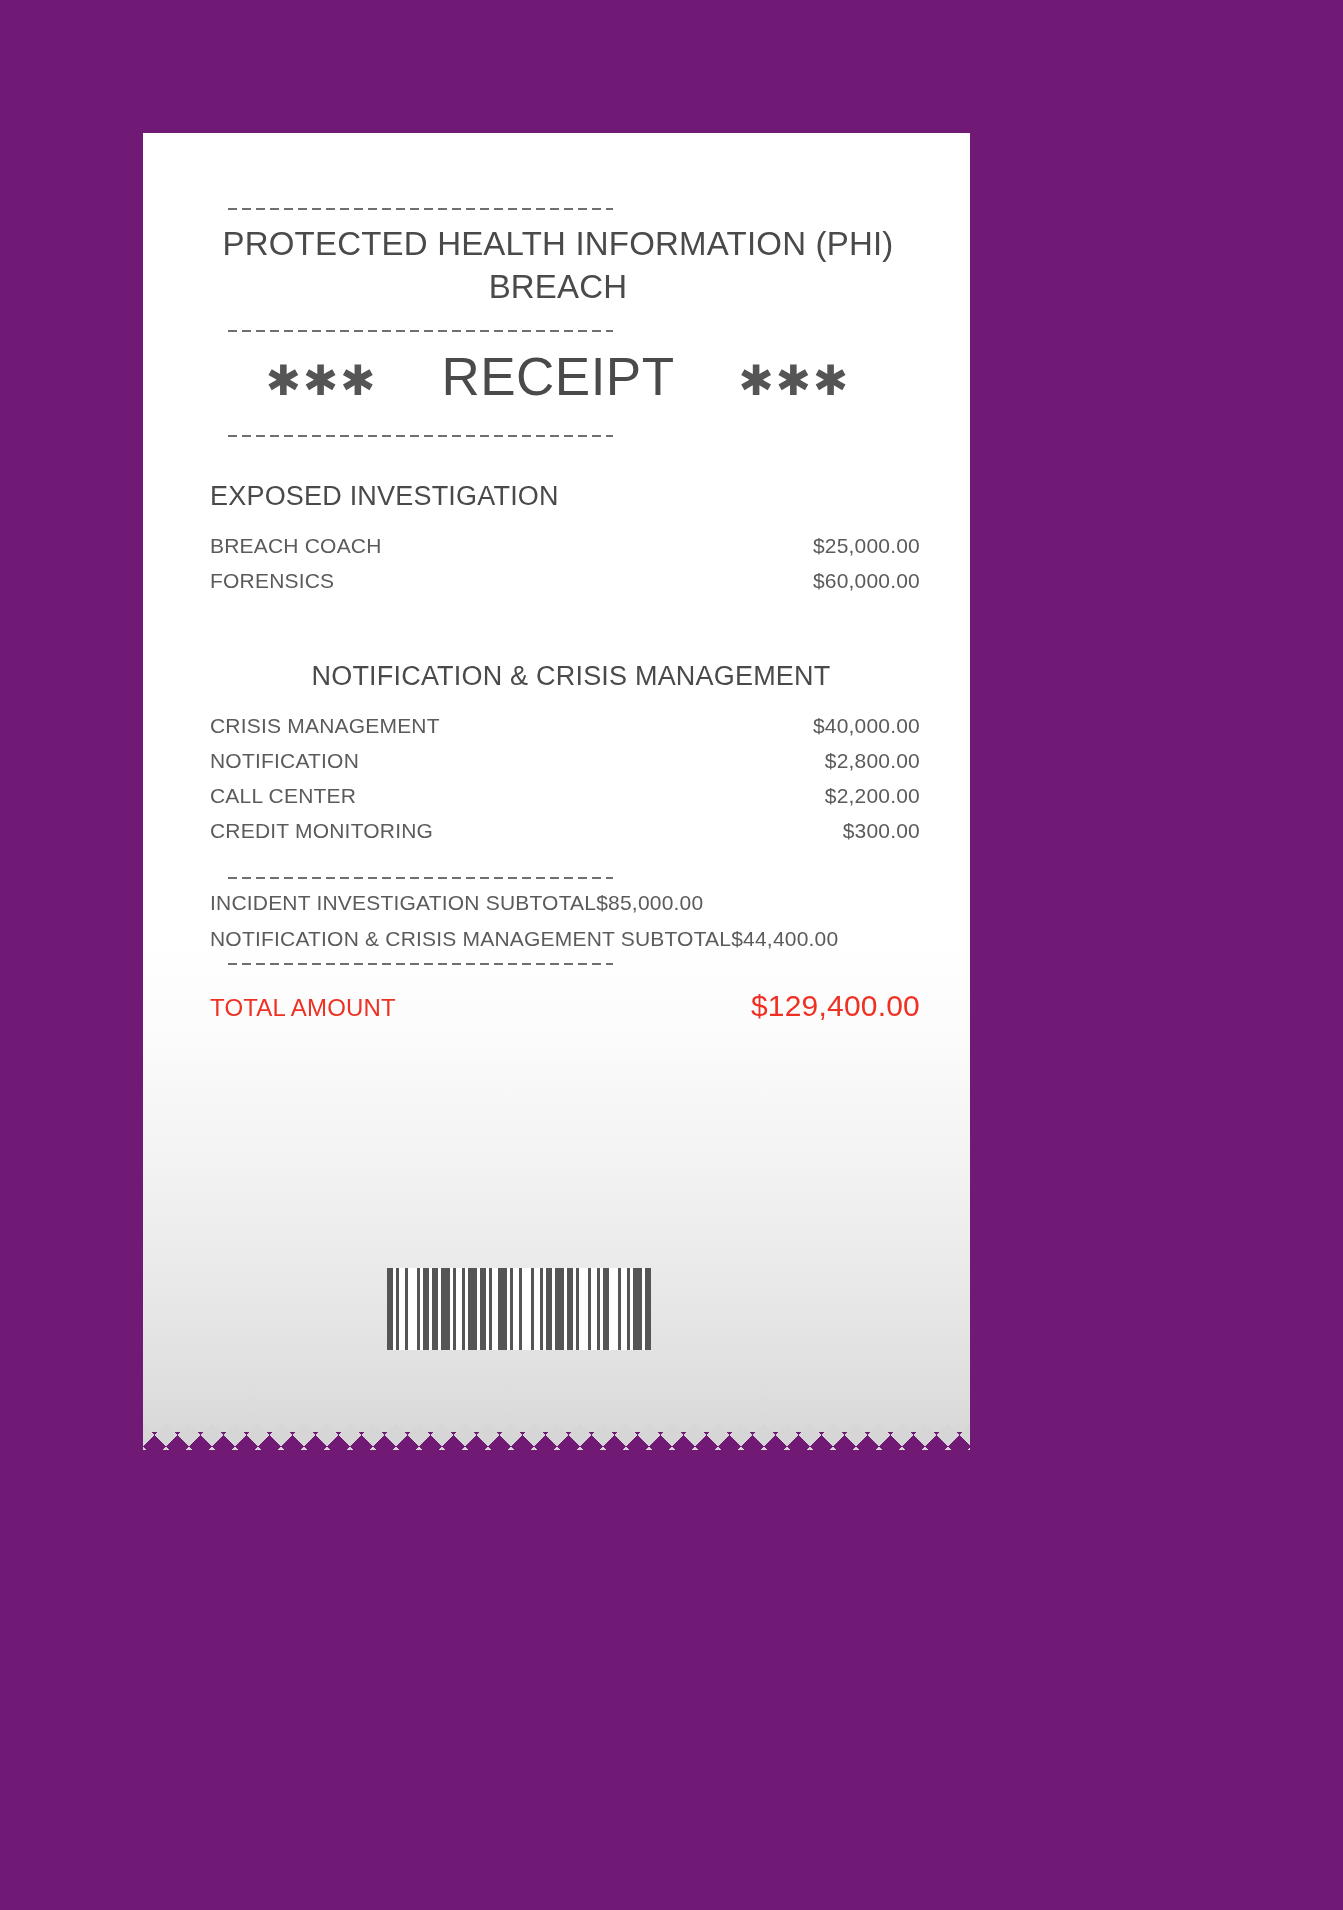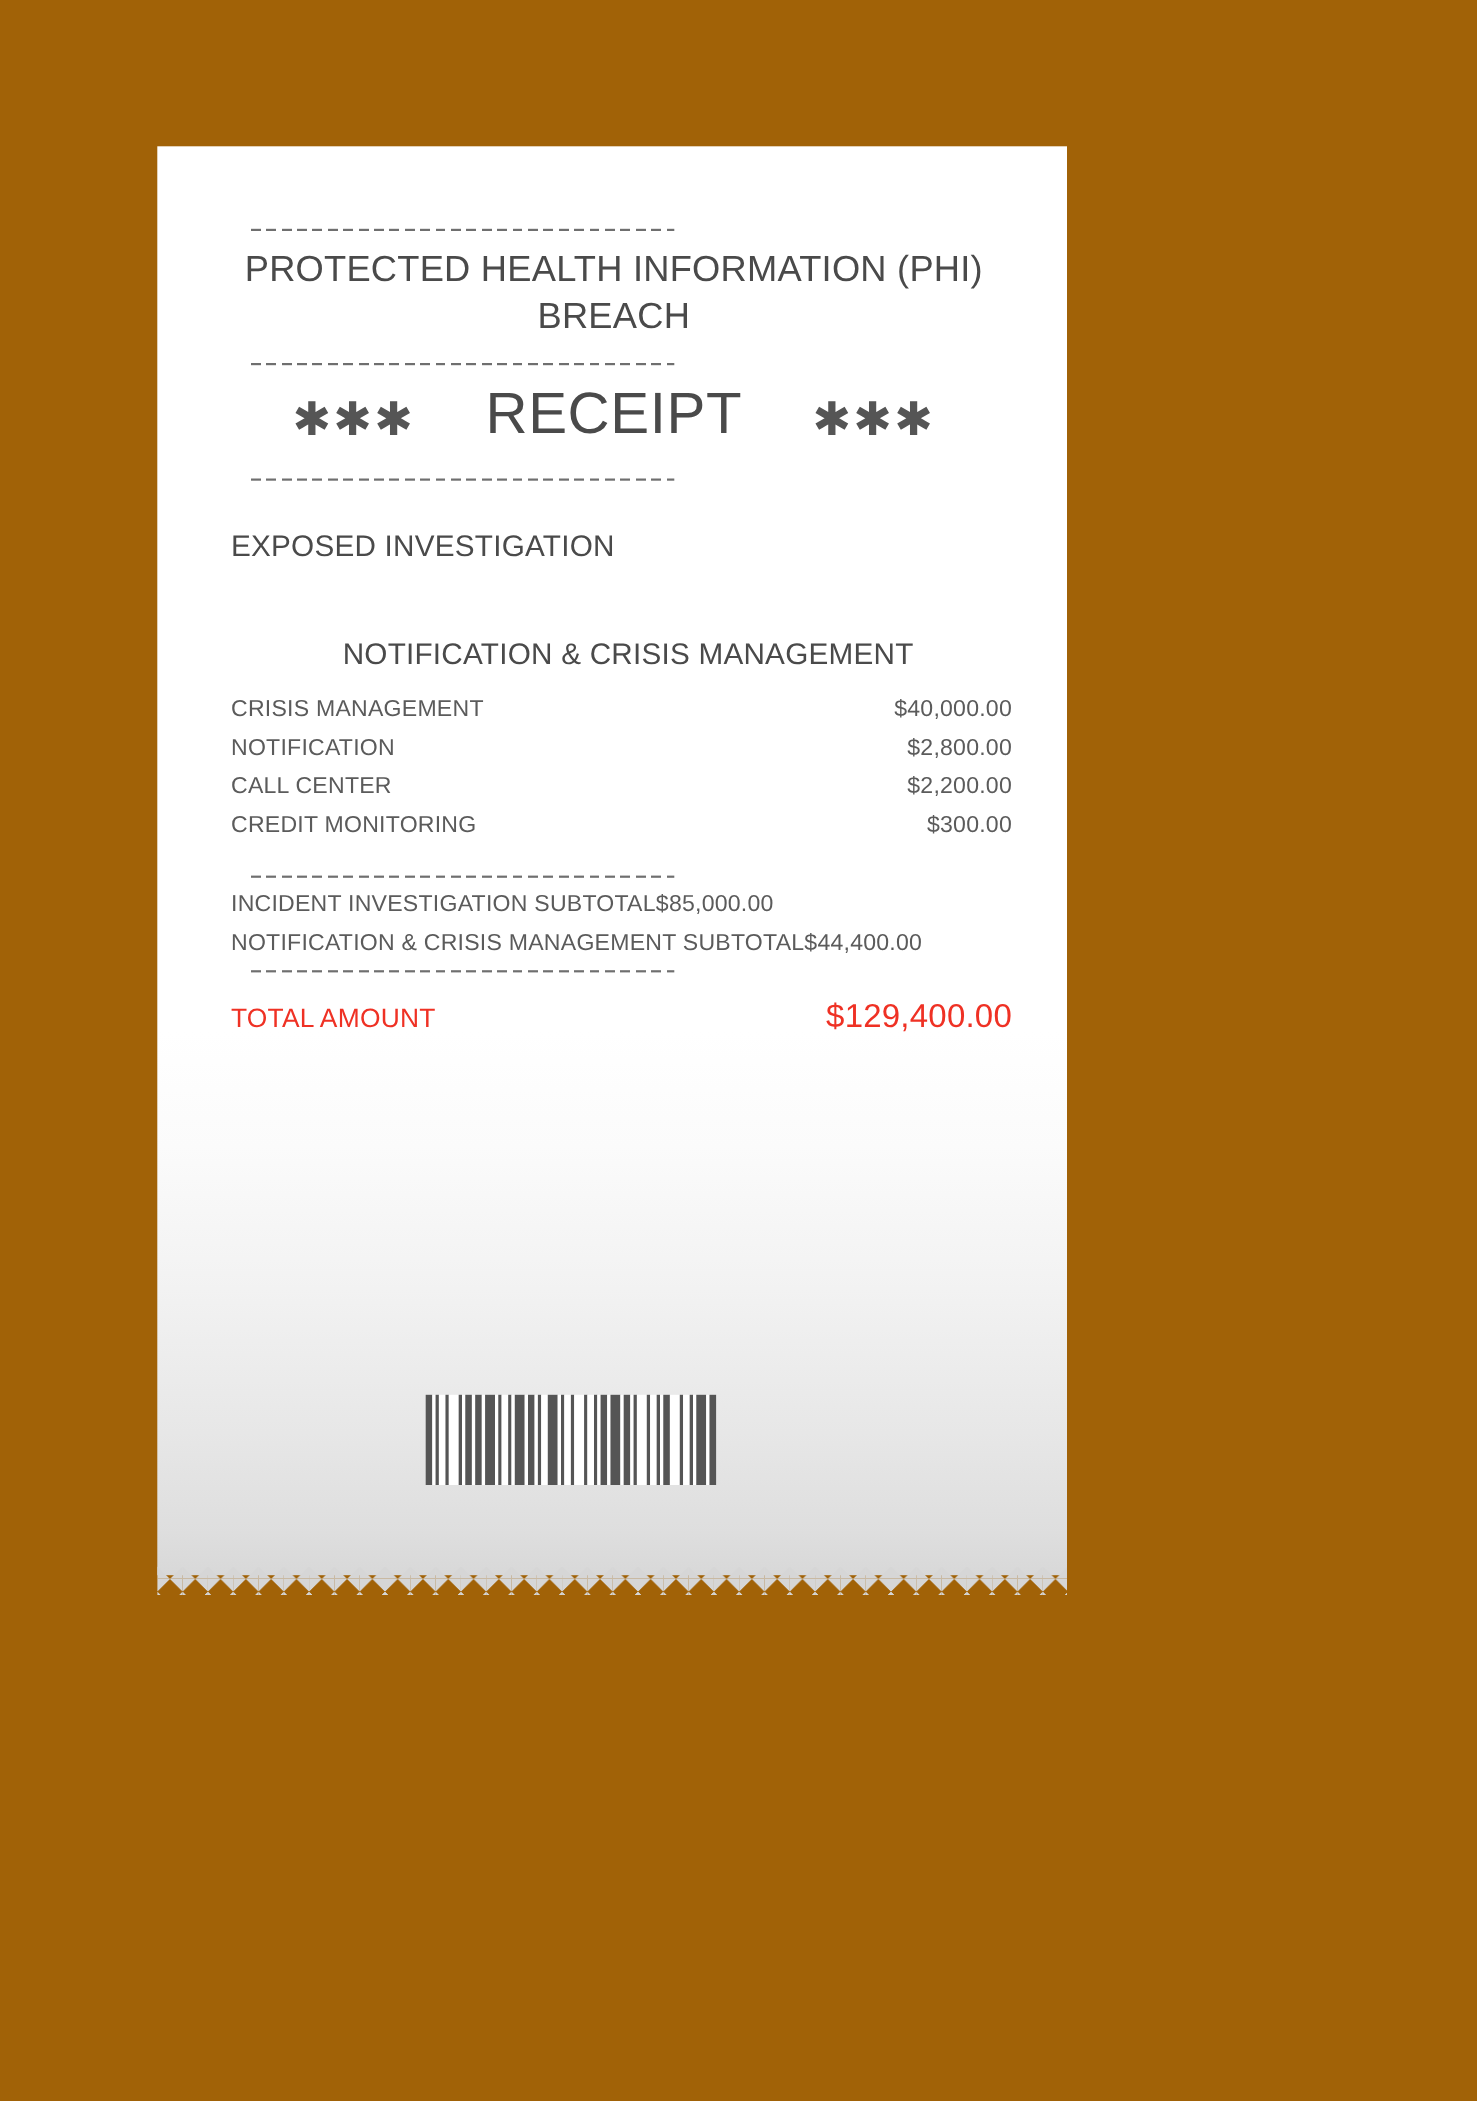--- a/index.html
+++ b/index.html
@@ -10,21 +10,21 @@
     width: 1343px;
     height: 1910px;
     overflow: hidden;
     font-family: "Liberation Sans", sans-serif;
   }
 
   #stage {
     position: relative;
     width: 1343px;
     height: 1910px;
-    background: #a16207;
+    background: #701a75;
   }
 
   
   #receipt {
     position: absolute;
     left: 143px;
     top: 133px;
     width: 827px;
     height: 1299px;
     background: linear-gradient(to bottom,
@@ -200,20 +200,30 @@
       <div class="receipt-row">
         <span class="stars left">✱✱✱</span>
         <span class="receipt-word">RECEIPT</span>
         <span class="stars right">✱✱✱</span>
       </div>
 
 
       <div class="divider div-3"></div>
 
       <h2 class="section">EXPOSED INVESTIGATION</h2>
+      <div class="items">
+        <div class="line-item">
+          <span class="label">BREACH COACH</span>
+          <span class="amount">$25,000.00</span>
+        </div>
+        <div class="line-item">
+          <span class="label">FORENSICS</span>
+          <span class="amount">$60,000.00</span>
+        </div>
+      </div>
 
       <h2 class="section second">NOTIFICATION &amp; CRISIS MANAGEMENT</h2>
       <div class="items">
         <div class="line-item">
           <span class="label">CRISIS MANAGEMENT</span>
           <span class="amount">$40,000.00</span>
         </div>
         <div class="line-item">
           <span class="label">NOTIFICATION</span>
           <span class="amount">$2,800.00</span>

